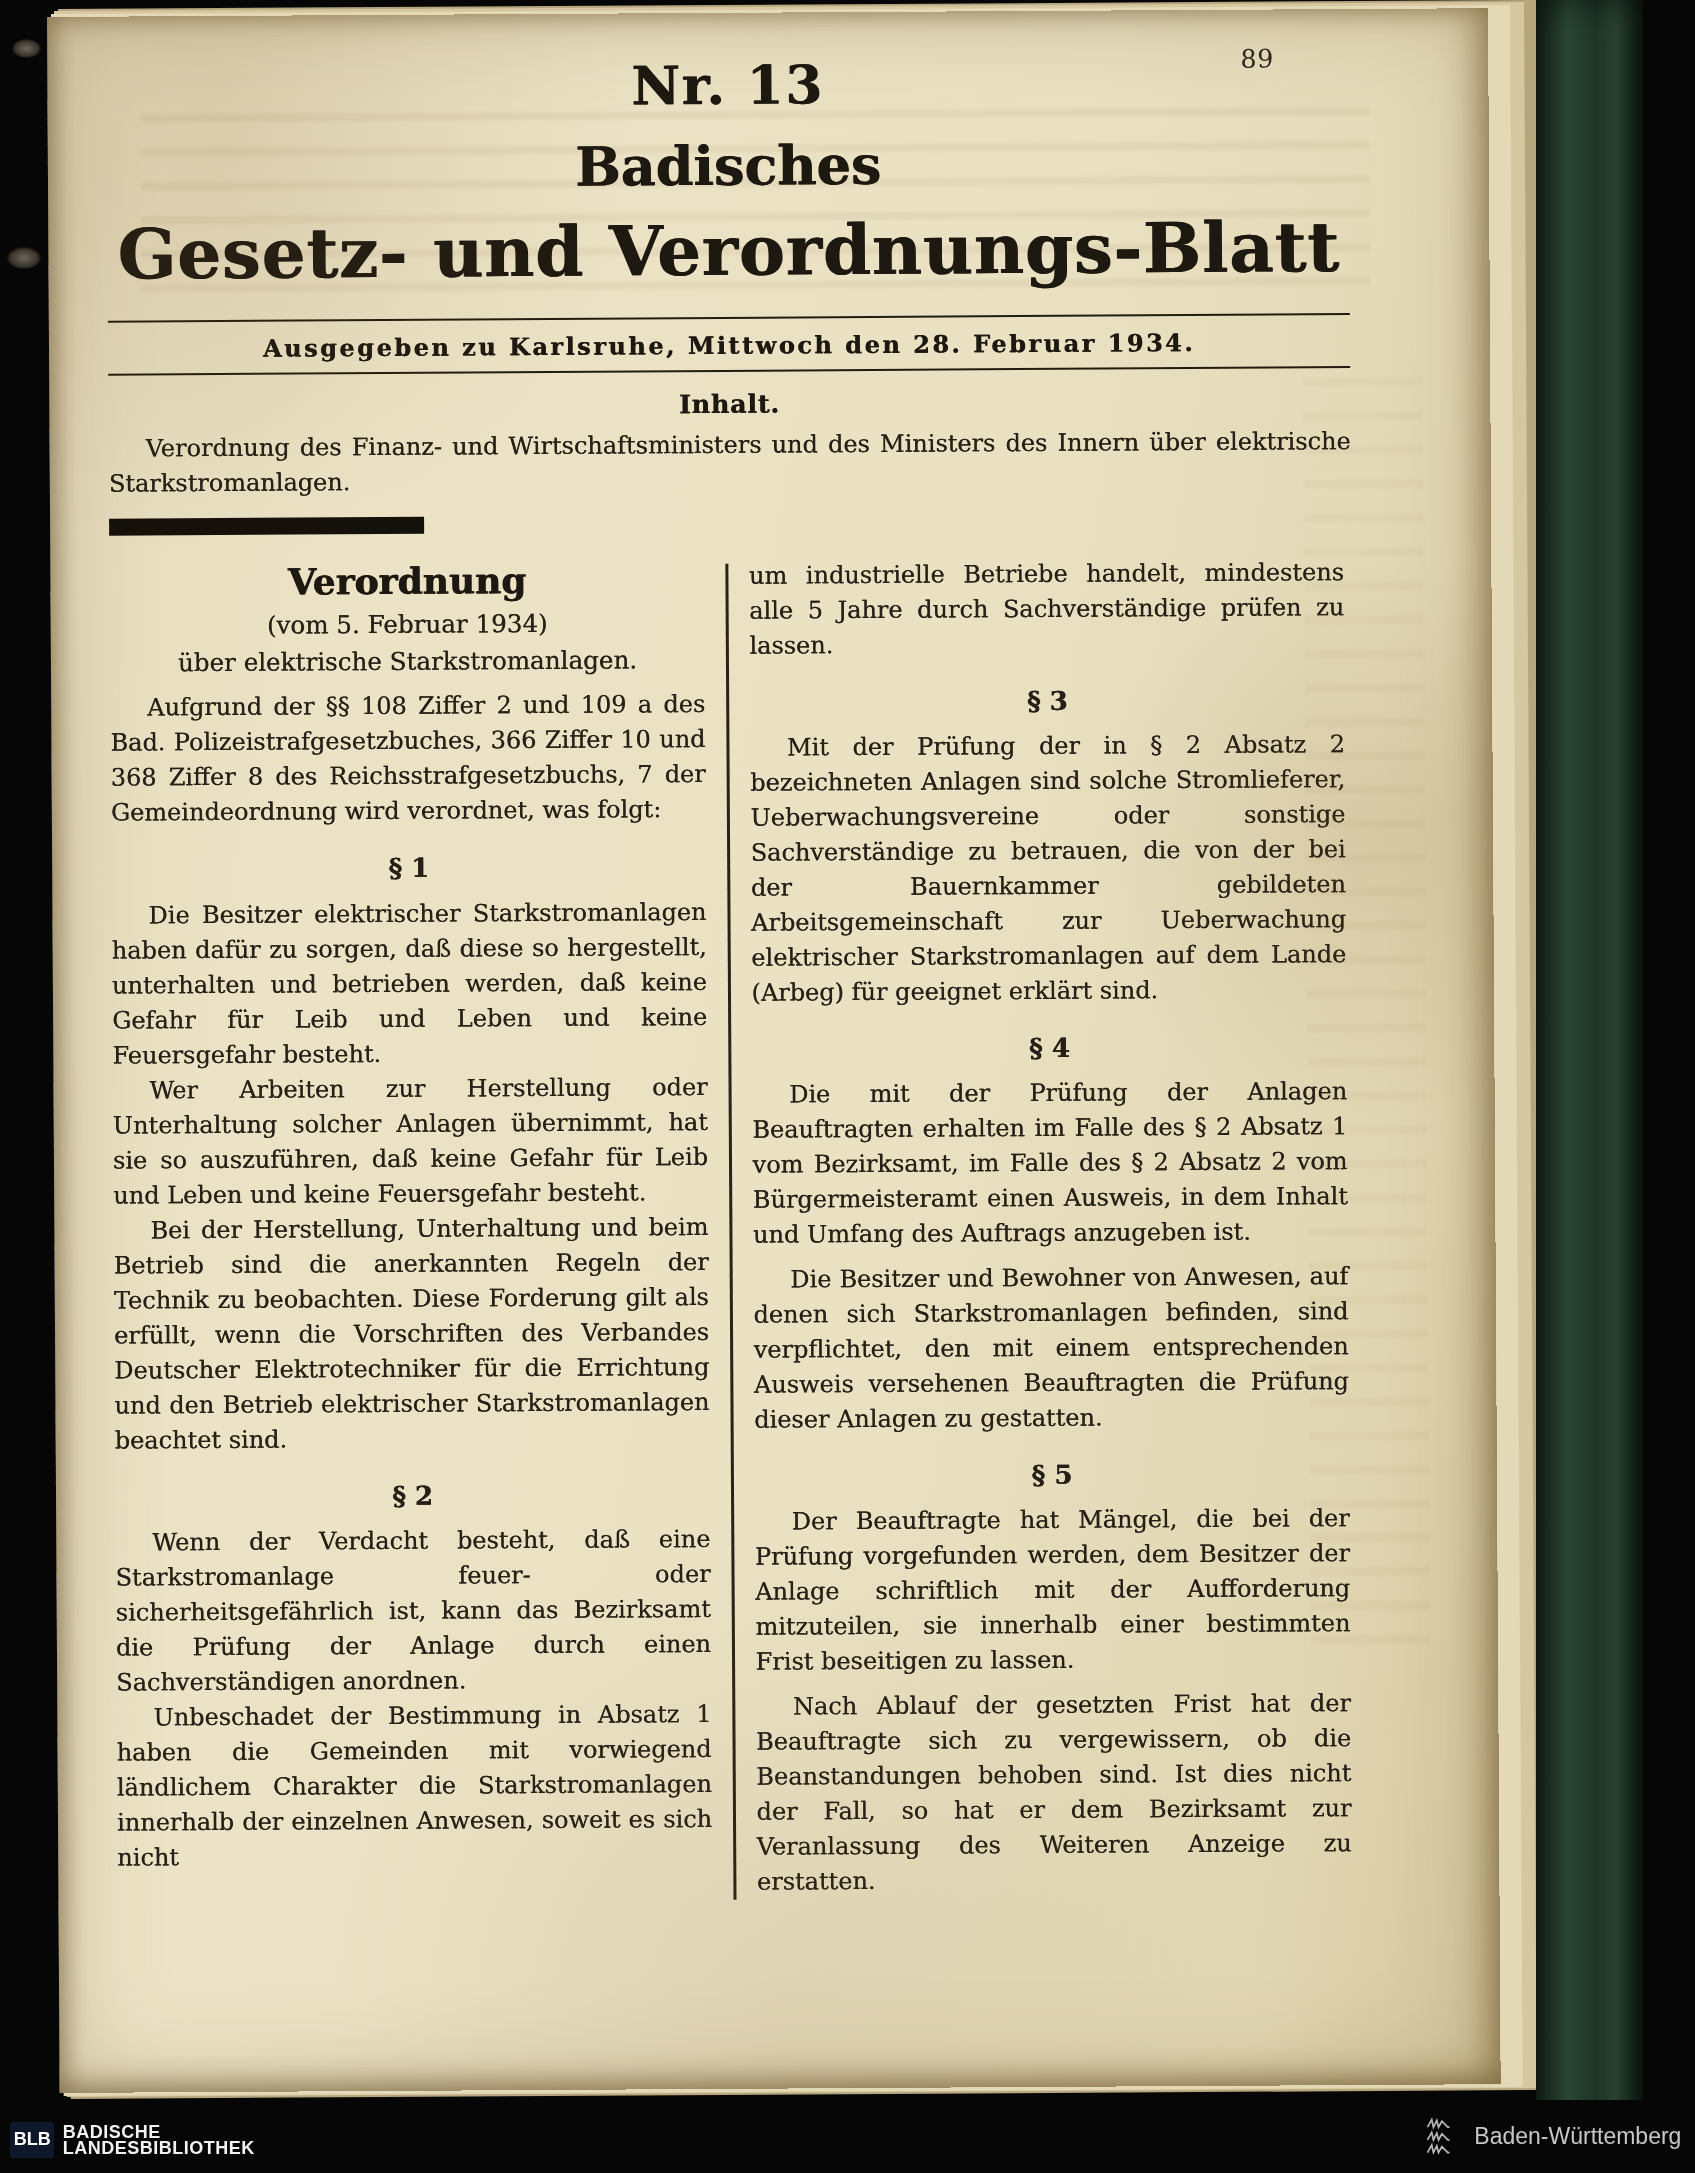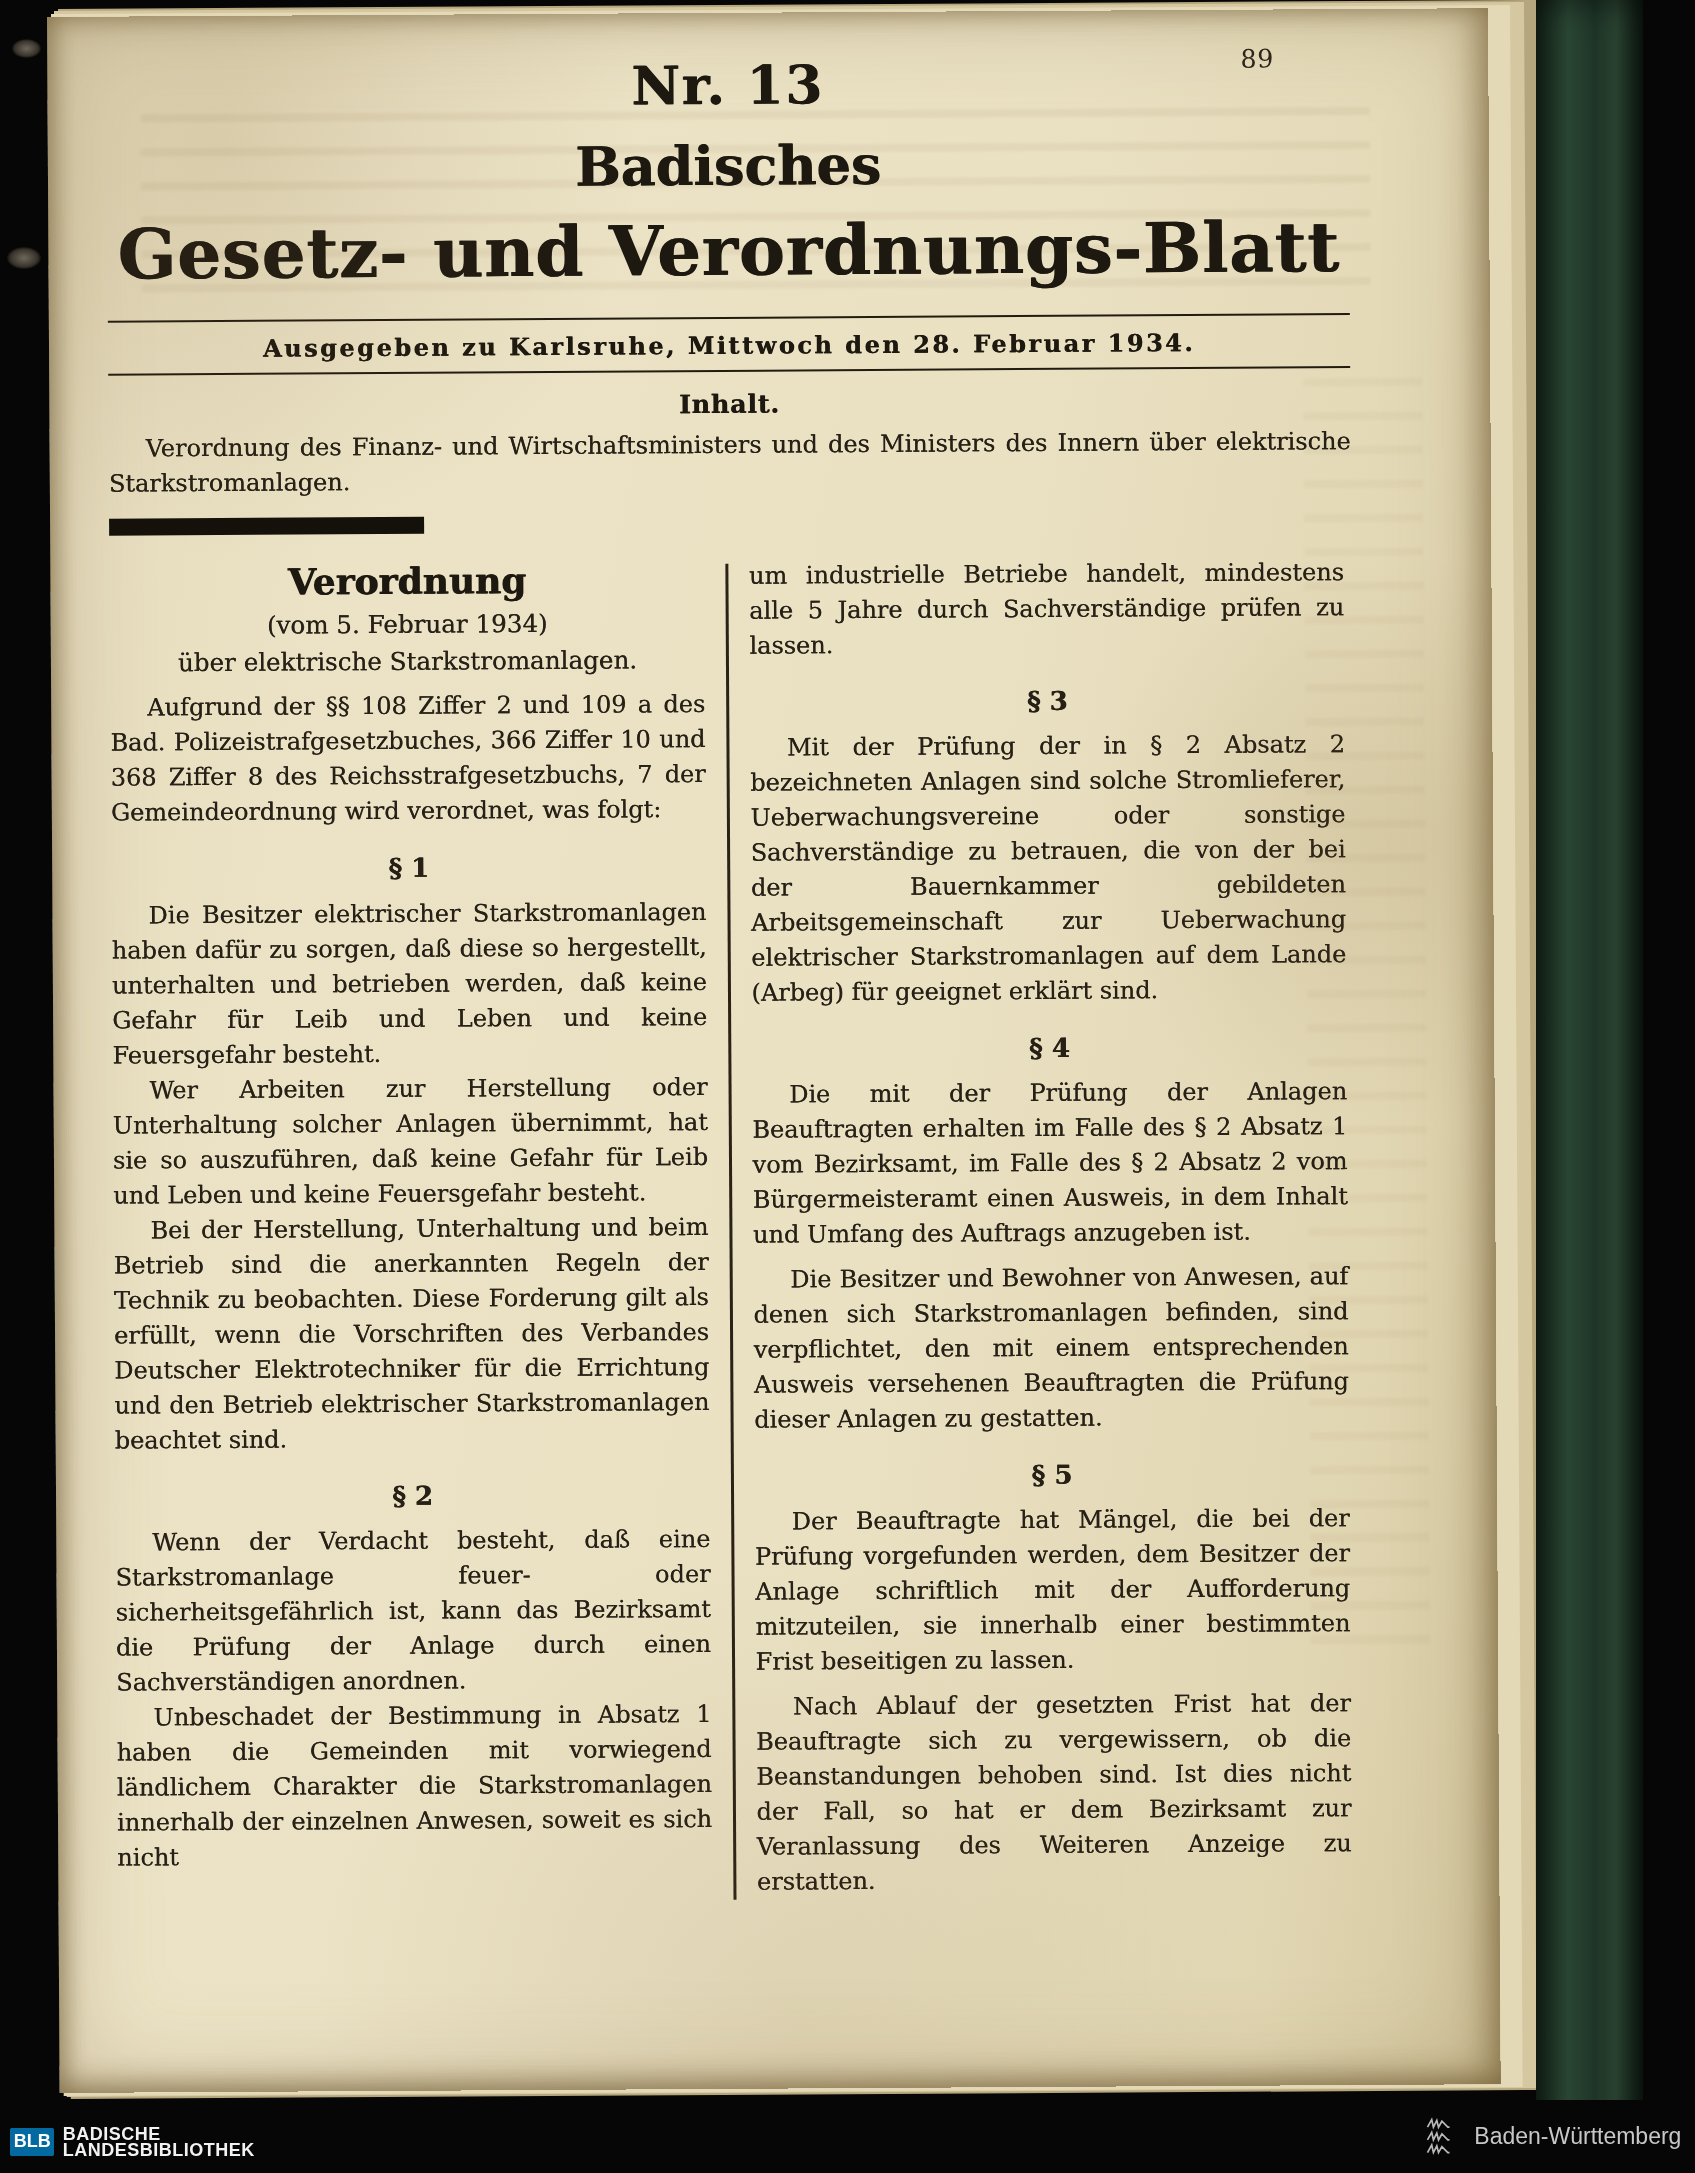--- a/index.html
+++ b/index.html
@@ -96,21 +96,21 @@
   .col p.gap { margin-top:10.2px; }
   .art-heading { text-align:center; font-size:36px; font-weight:bold; margin:3.4px 0 8.5px;
                  text-shadow:0.8px 0 0 currentColor; color:#1d1810; }
   .art-sub { text-align:center; font-size:24.6px; margin:1.7px 0; text-indent:0 !important; }
   .sec { text-align:center; font-size:26px; margin:22px 0 10.2px; text-shadow:0.5px 0 0 currentColor; }
 
   
   .footer-bar { position:absolute; left:0; bottom:0; width:1695px; height:73px; background:#060606; }
   .footer-left { position:absolute; left:10.2px; bottom:15.3px; display:flex; align-items:center; gap:8.5px; }
   .blb-box {
-    width:44px; height:28px; background:#0369a1; color:#fff;
+    width:44px; height:36px; background:#0f172a; color:#fff;
     font-family:"Liberation Sans", sans-serif; font-weight:bold; font-size:18px;
     display:flex; align-items:center; justify-content:center; border-radius:1.7px;
   }
   .blb-text {
     color:#f2f2f2; font-family:"Liberation Sans", sans-serif;
     font-size:18px; font-weight:bold; line-height:16px; letter-spacing:0.5px;
   }
   .footer-right {
     position:absolute; right:13.6px; bottom:17px; display:flex; align-items:center; gap:16px;
     color:#c7c7c7; font-family:"Liberation Sans", sans-serif; font-size:23px;

